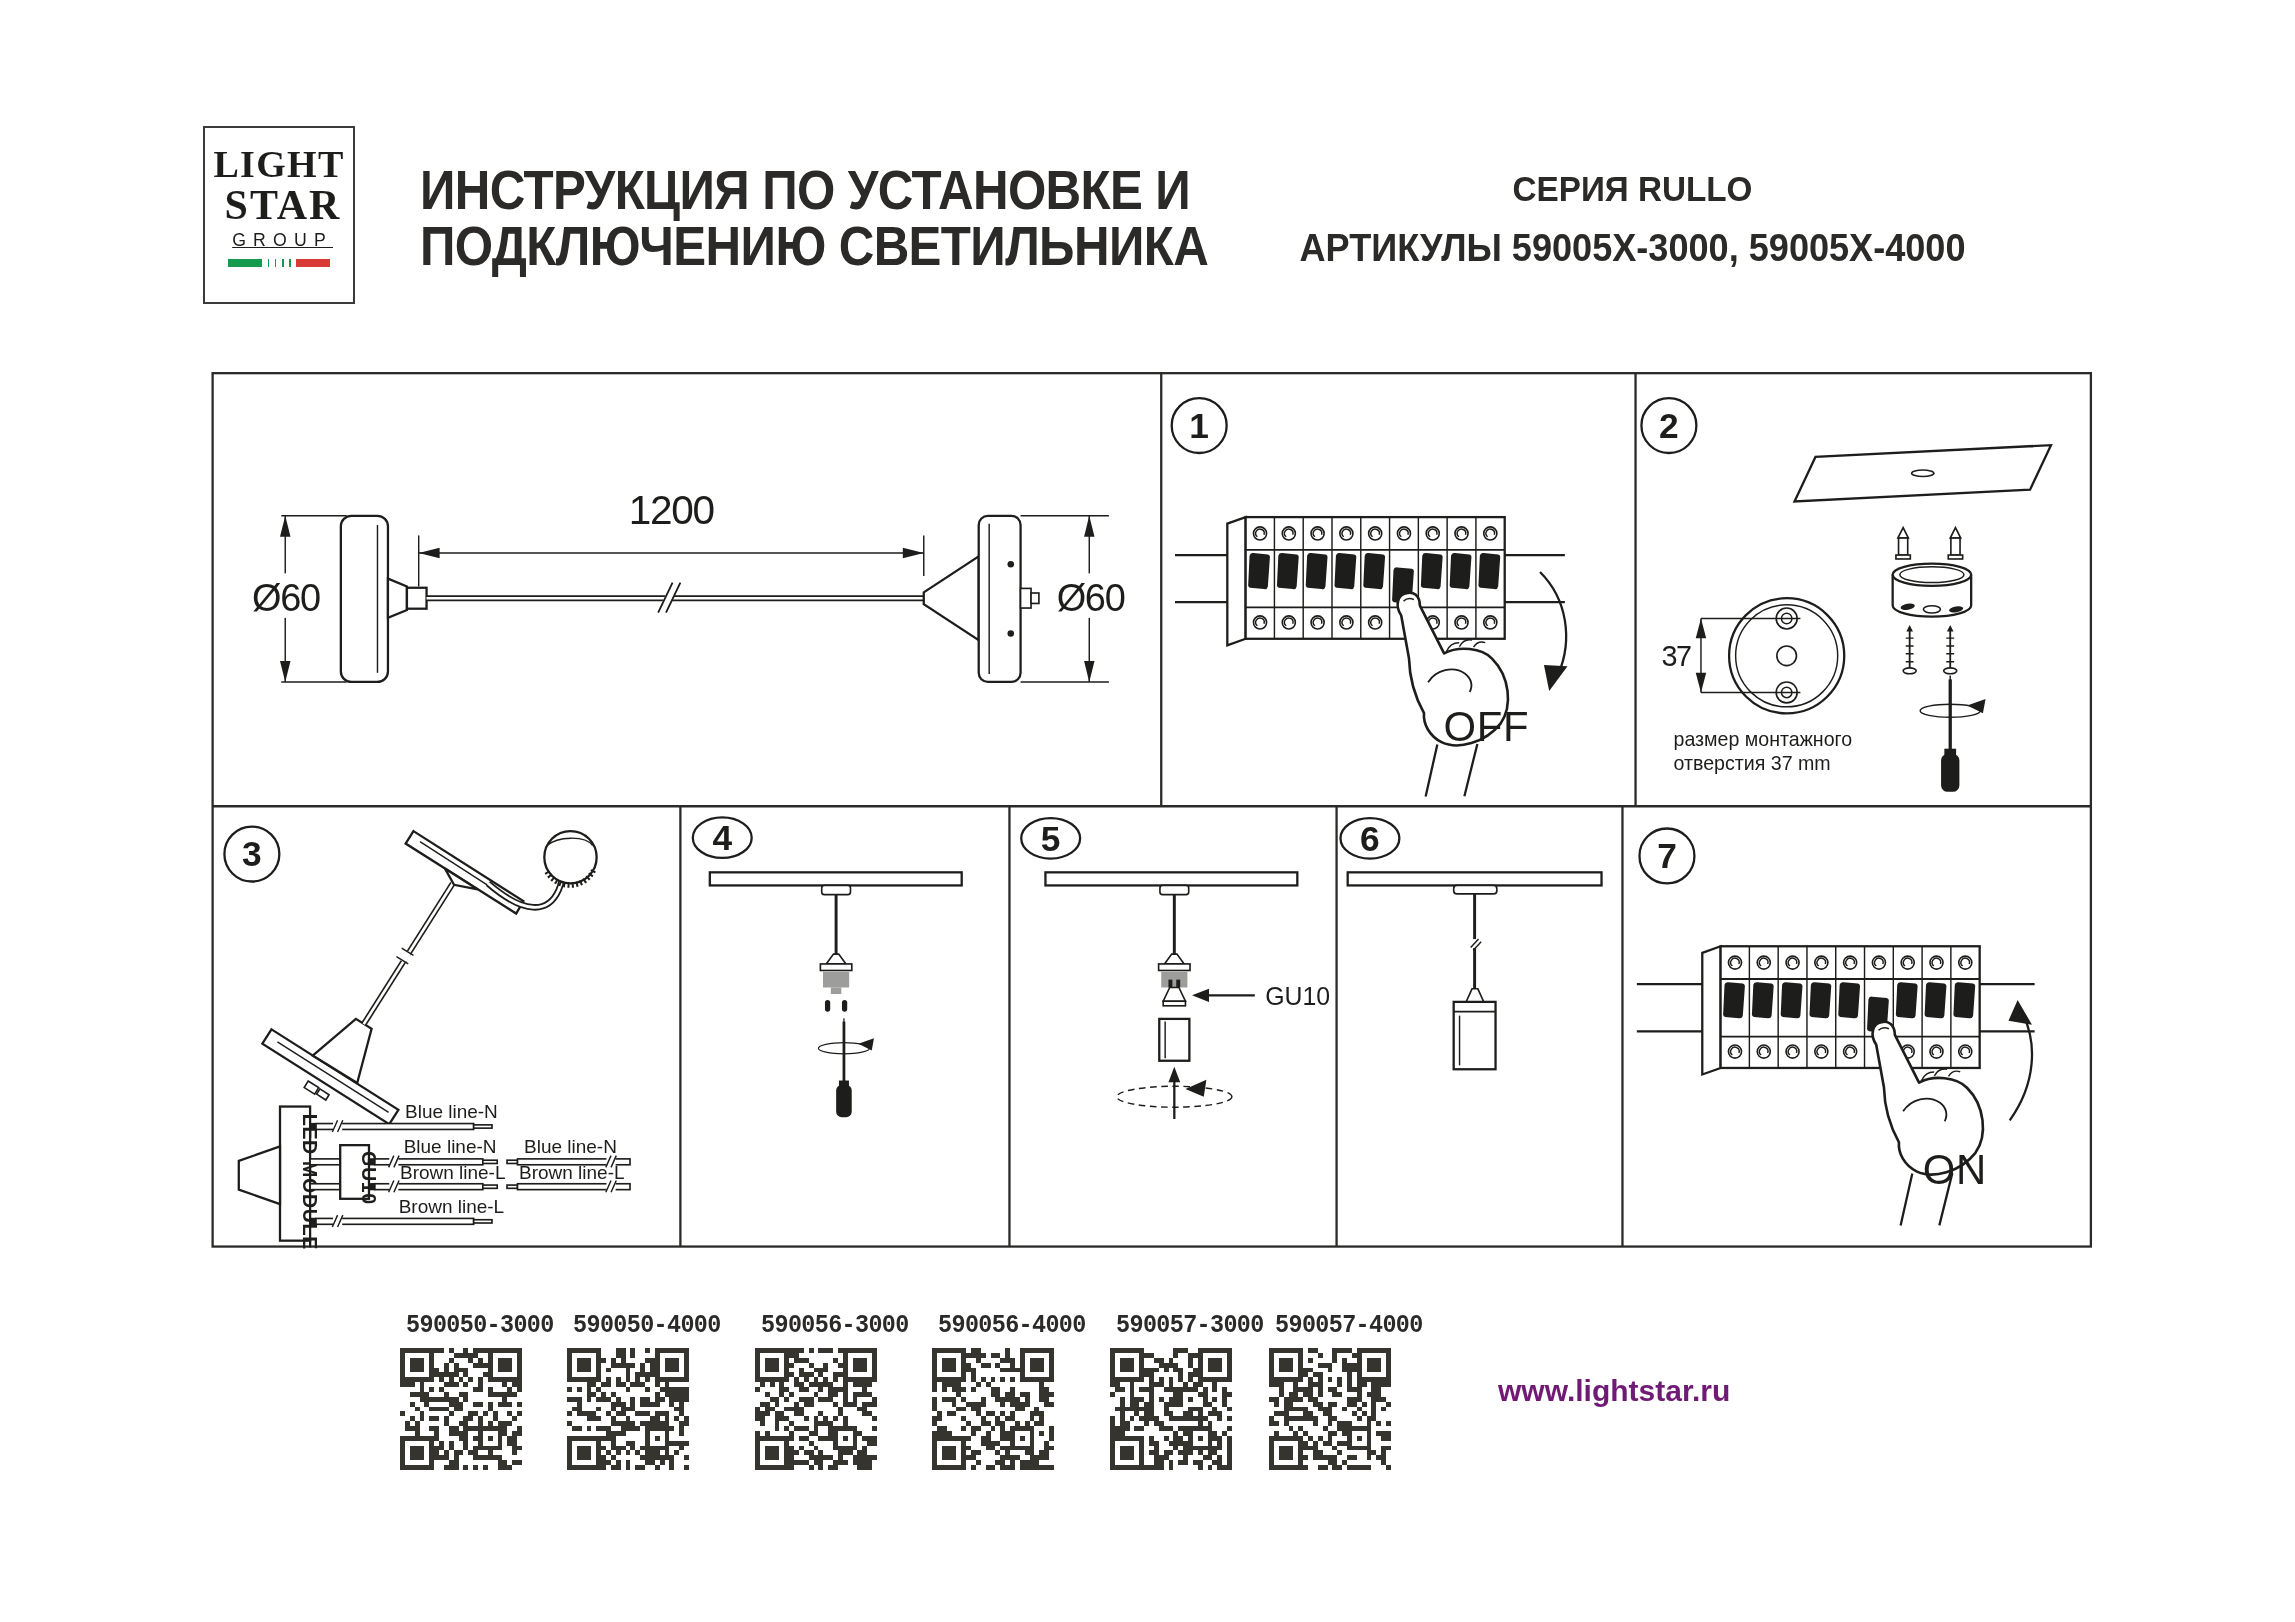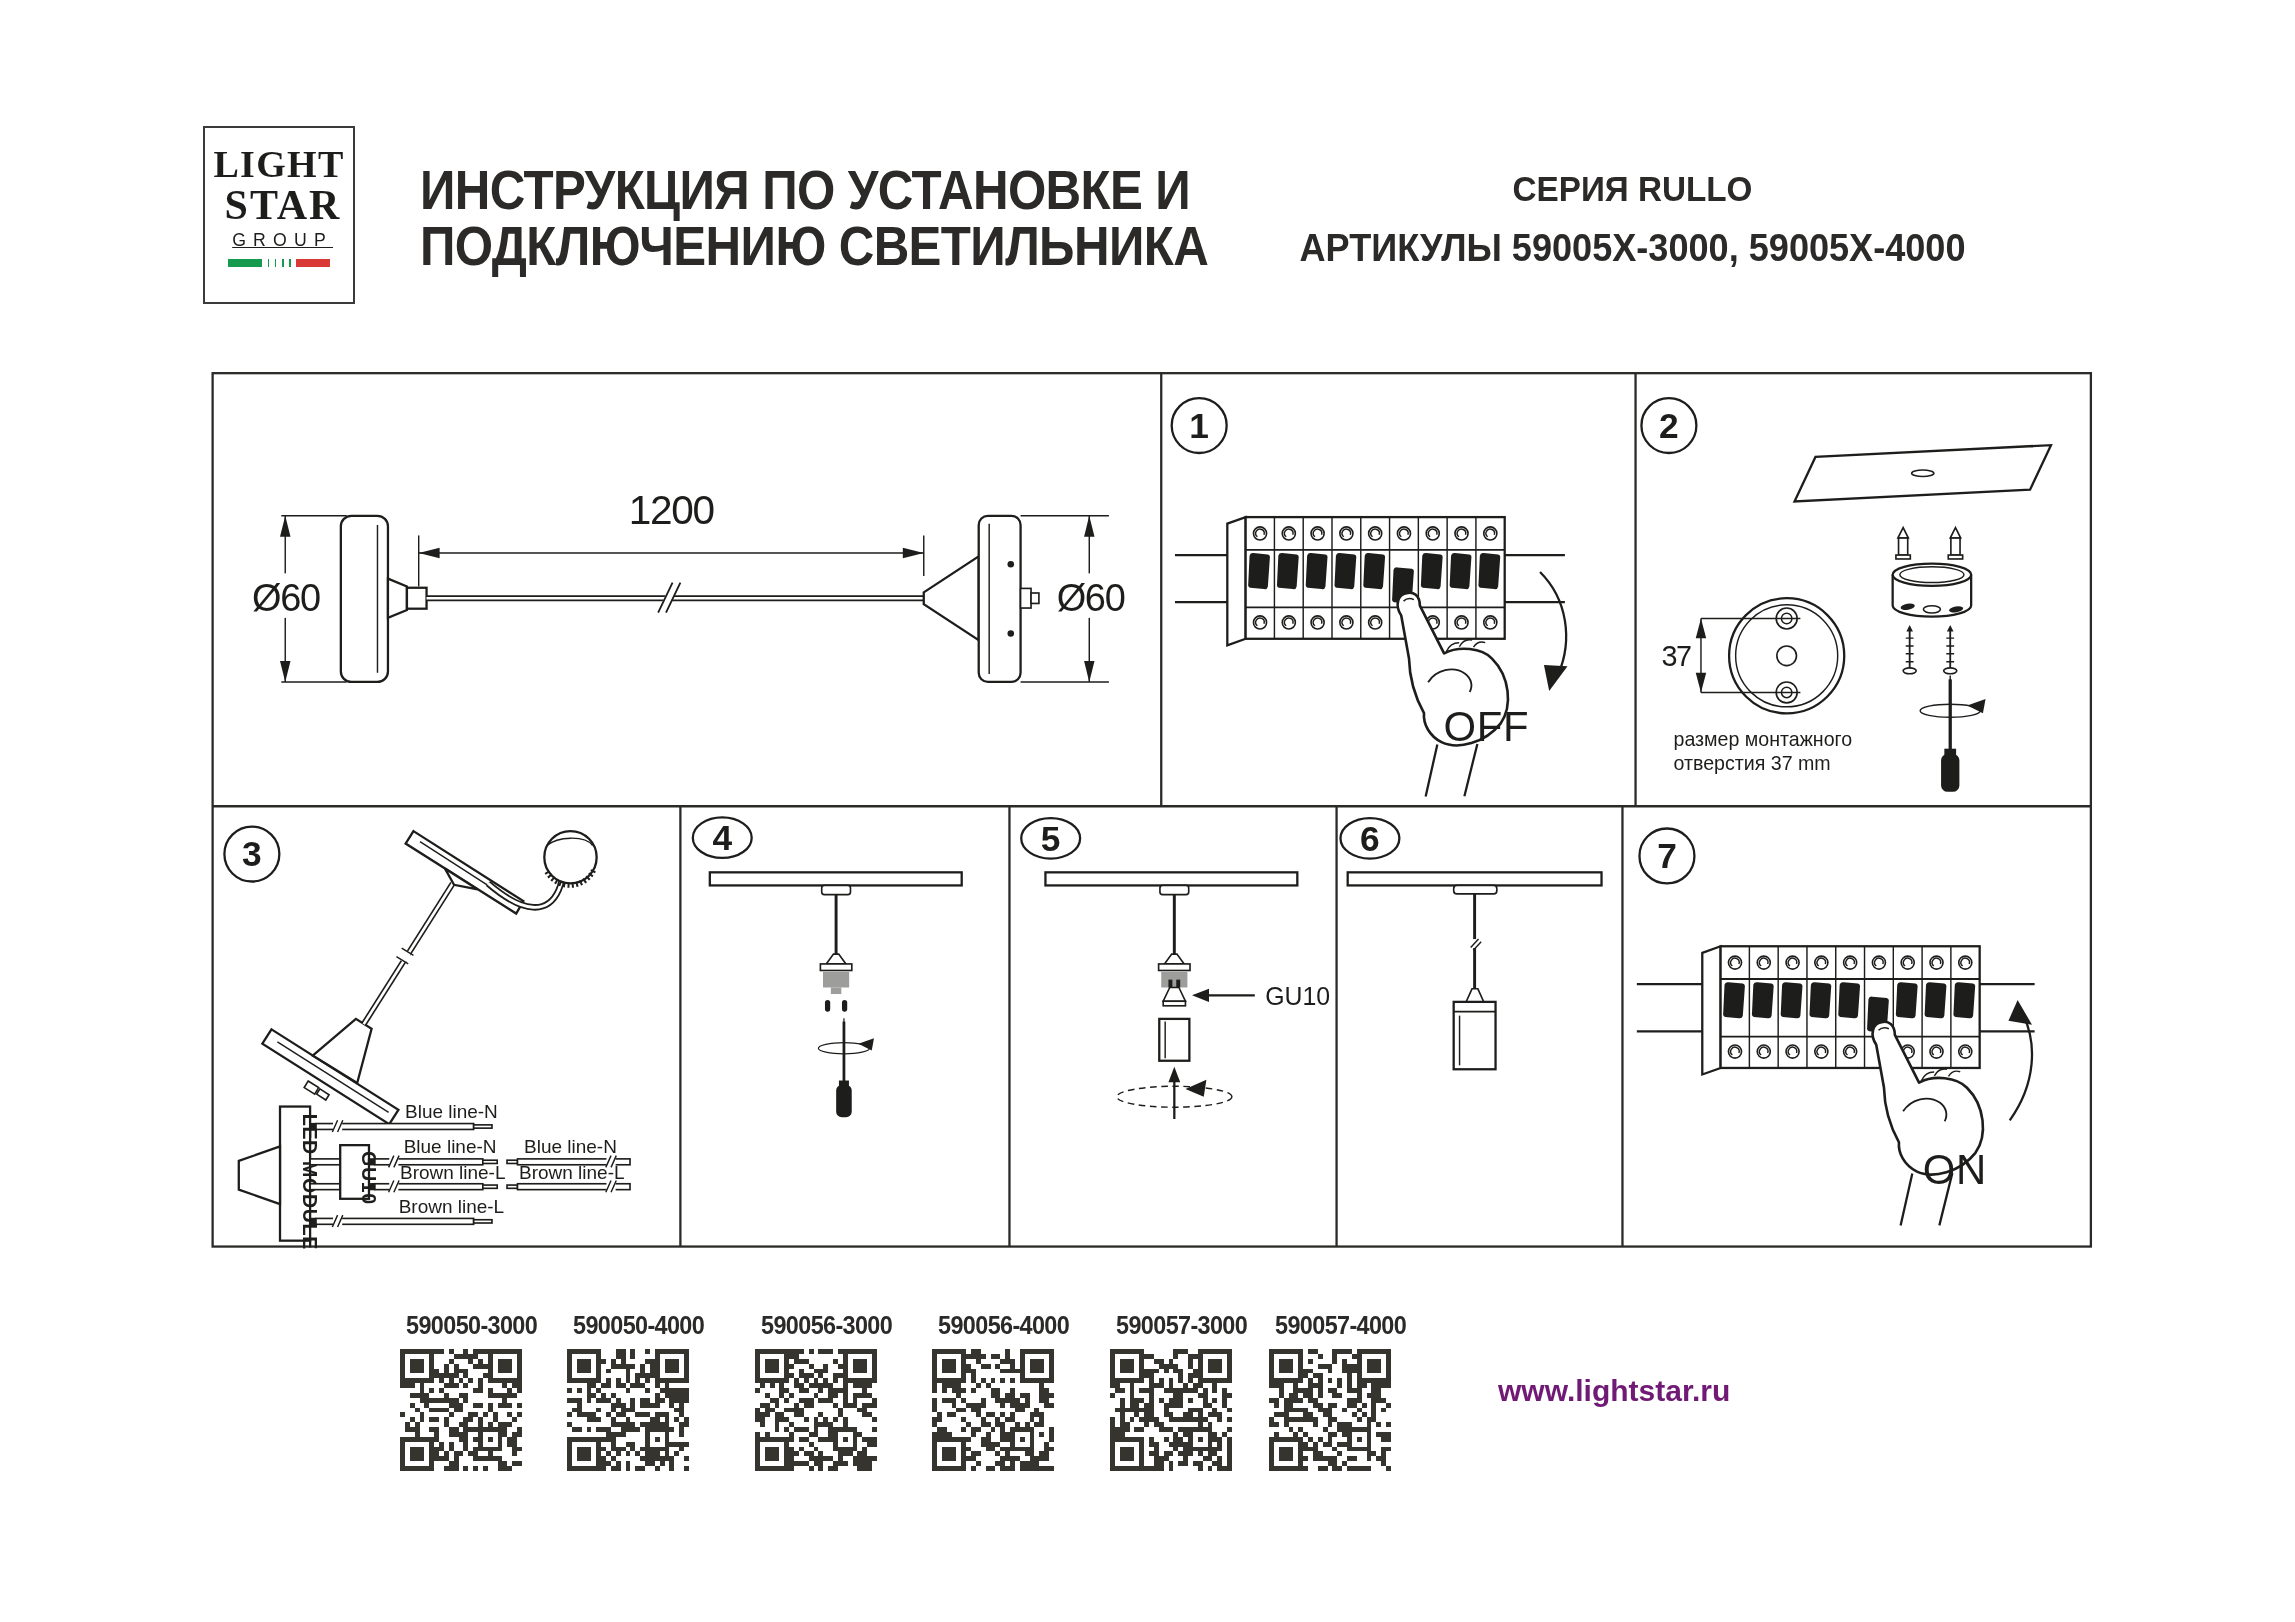--- a/index.html
+++ b/index.html
@@ -44,21 +44,21 @@
   .gray{fill:var(--part-gray);stroke:none;}
   .grid{stroke:#2a2a28;stroke-width:3.5;fill:none;}
   .t-badge{font-size:54px;font-weight:bold;text-anchor:middle;}
   .t-dim{font-size:58px;text-anchor:middle;letter-spacing:-2px;}
   .t-state{font-size:64px;text-anchor:middle;letter-spacing:1px;}
   .t-wire{font-size:29px;text-anchor:middle;}
   .t-cap{font-size:30px;}
   .t-gu{font-size:38px;}
   .t-rot{font-size:30px;font-weight:bold;letter-spacing:1px;}
   
-  .qrblock{position:absolute;top:1310px;width:122px;text-align:center;}
+  .qrblock{position:absolute;top:1310px;width:122px;text-align:center;font-family:Liberation Mono, monospace;}
   .qrlabel{font-size:26px;font-weight:bold;letter-spacing:-0.7px;white-space:nowrap;
            transform:scaleX(0.9);transform-origin:50% 0;margin-bottom:7.9px;color:#2b2a29;}
   .qr{width:122px;height:122px;display:block;margin:0 auto;background:#fff;}
   #website{position:absolute;left:1498px;top:1374px;font-size:30px;font-weight:bold;
            color:#701a75;}
 </style>
 </head>
 <body>
 
 <div id="page">

